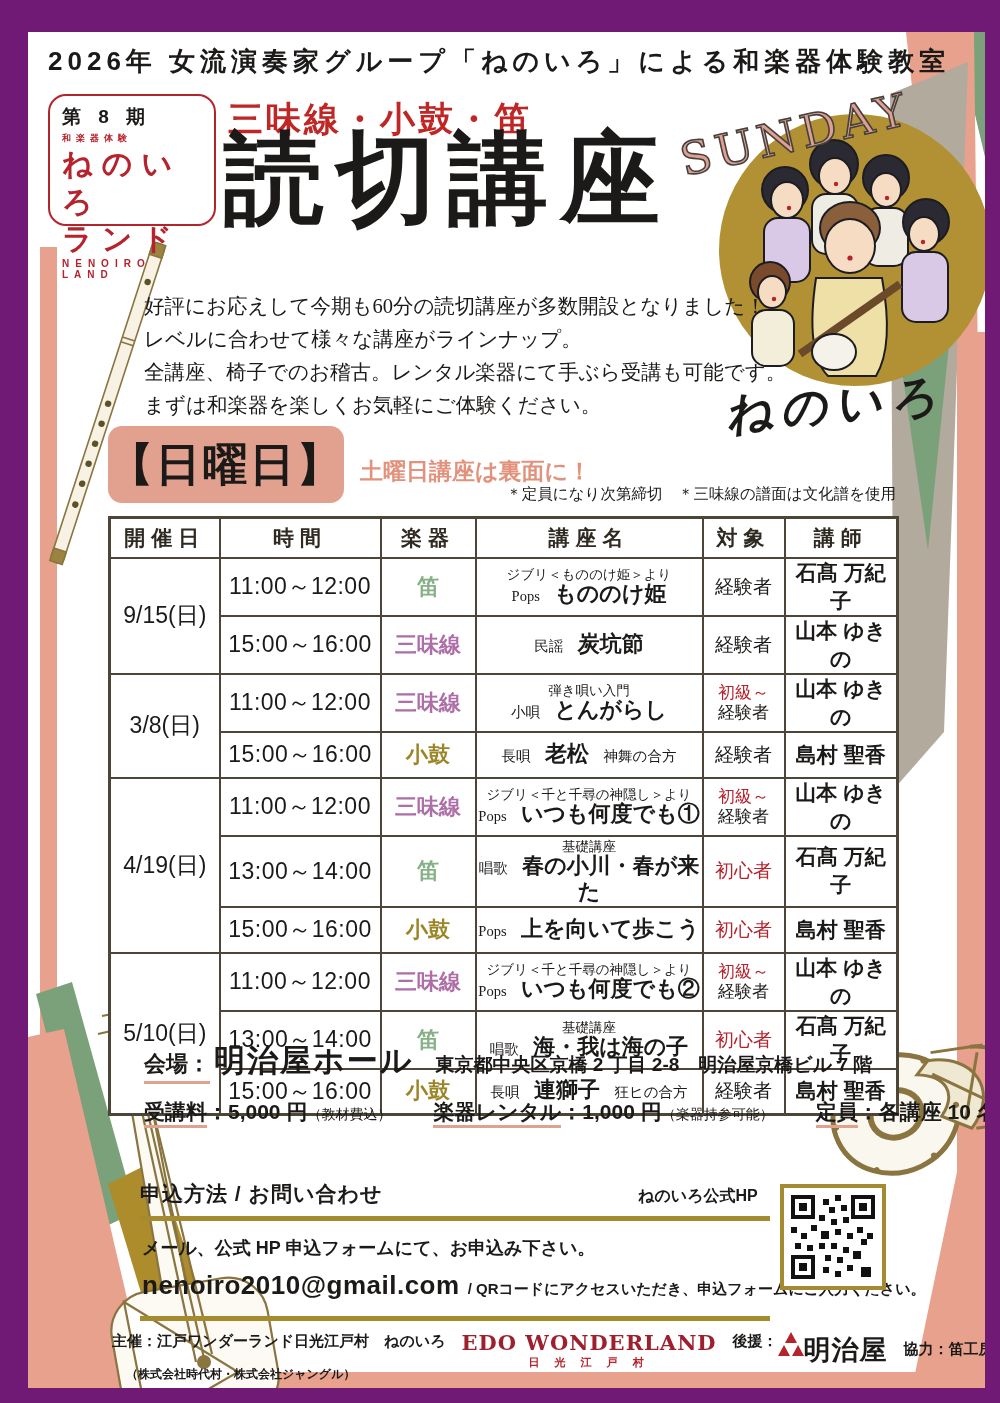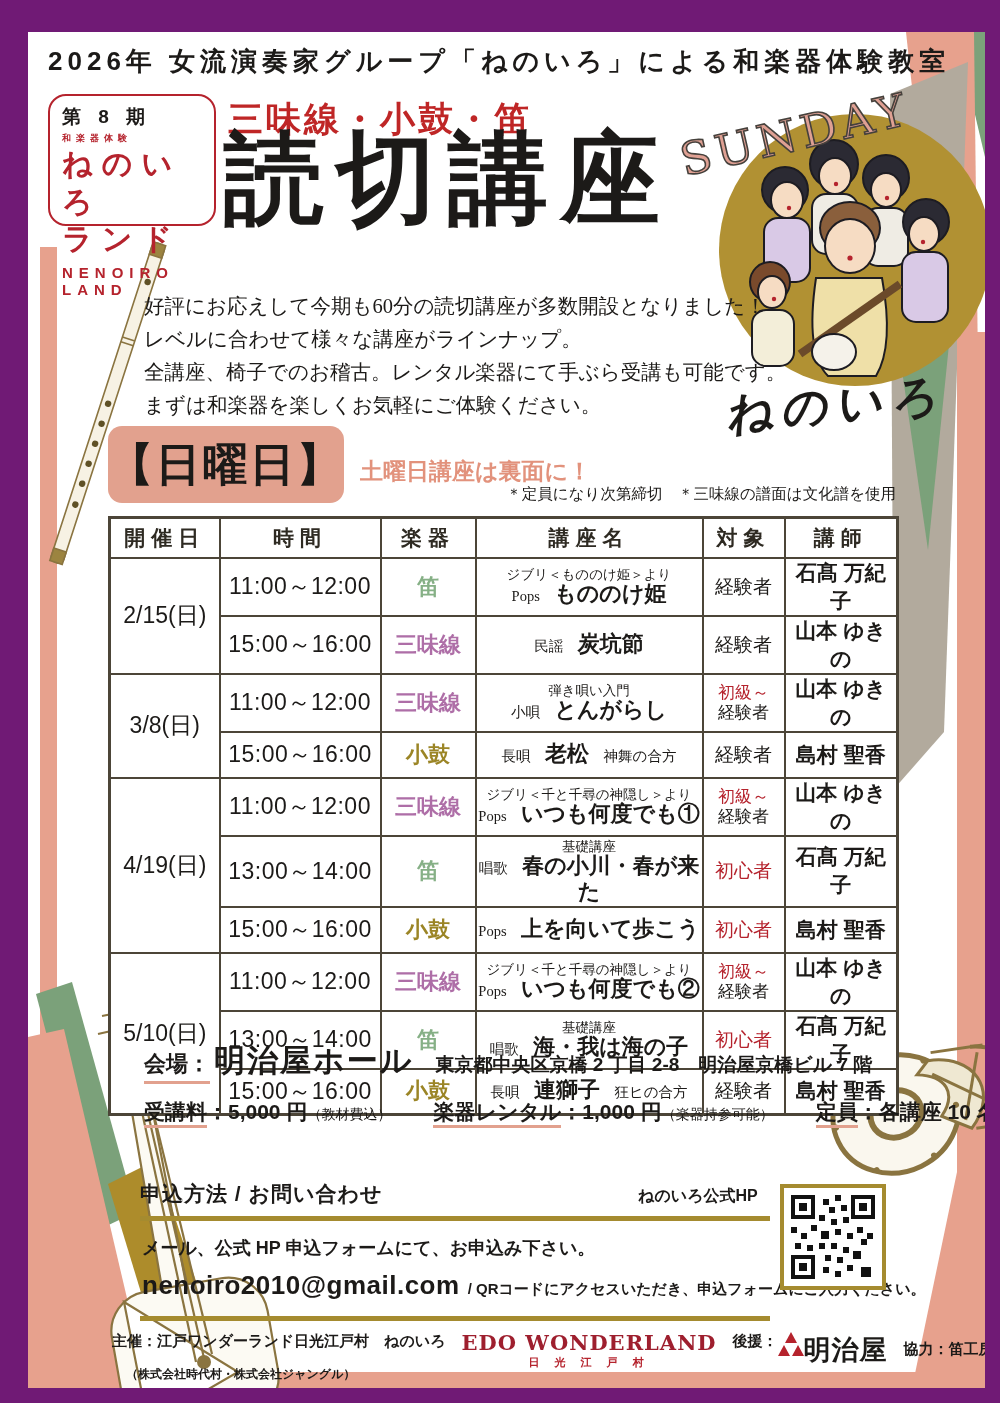--- a/index.html
+++ b/index.html
@@ -7,21 +7,21 @@
          font-family:"Liberation Sans","DejaVu Sans",sans-serif;color:#1c1a18;}
   .poster{position:absolute;left:28px;top:32px;width:957px;height:1356px;background:#ffffff;overflow:hidden;}
   .abs{position:absolute;}
   .mincho{font-family:"Liberation Serif","DejaVu Serif",serif;}
   
   .banner{font-size:26px;font-weight:bold;letter-spacing:5px;white-space:nowrap;}
   .logo-box{border:2.5px solid #b5232d;border-radius:18px;color:#b5232d;text-align:left;padding:8px 12px;box-sizing:border-box;}
   .logo-term{font-size:19px;font-weight:bold;letter-spacing:6px;color:#1c1a18;}
   .logo-sub{font-size:9px;font-weight:bold;letter-spacing:5px;color:#b5232d;margin-top:2px;}
   .logo-name{font-size:30px;font-weight:bold;letter-spacing:9px;line-height:1.25;}
-  .logo-romaji{font-size:15px;font-weight:bold;letter-spacing:6px;margin-top:6px;color:#b5232d;}
+  .logo-romaji{font-size:10px;font-weight:bold;letter-spacing:6px;color:#b5232d;}
   .instr-title{font-size:35px;font-weight:900;letter-spacing:3px;color:#bf2626;white-space:nowrap;}
   .main-title{font-size:100px;font-weight:900;letter-spacing:12px;line-height:1;white-space:nowrap;}
   .sunday{font-family:"DejaVu Serif","Liberation Serif",serif;font-size:45px;letter-spacing:5px;
           color:#dfa093;-webkit-text-stroke:1.6px #46413c;transform:rotate(-13deg);white-space:nowrap;}
   .noiro-script{font-family:"DejaVu Serif","Liberation Serif",serif;font-weight:900;font-size:46px;
           letter-spacing:8px;transform:rotate(-5deg) skewX(-10deg);white-space:nowrap;}
   .intro{font-size:20.5px;line-height:33px;white-space:nowrap;}
   .day-badge{background:#e2a18e;border-radius:14px;display:flex;align-items:center;justify-content:center;
           font-size:45px;font-weight:900;letter-spacing:2px;}
   .back-note{color:#e2927c;font-size:23px;font-weight:900;white-space:nowrap;}
@@ -234,21 +234,21 @@
             <th class="hcell">開催日</th>
             <th class="hcell">時間</th>
             <th class="hcell">楽器</th>
             <th class="hcell">講座名</th>
             <th class="hcell">対象</th>
             <th class="hcell">講師</th>
           </tr>
         </thead>
       <tbody>
           <tr class="drow">
-            <td class="c-date" rowspan="2">2/15(日)</td>
+            <td class="c-date" rowspan="2">9/15(日)</td>
             <td class="c-time">11:00～12:00</td>
             <td class="c-inst" style="color: rgb(134, 176, 134);">笛</td>
             <td class="c-course">
               <span class="crs-top">ジブリ＜もののけ姫＞より</span>
               <span class="crs-line"><span class="crs-small">Pops　</span><span class="crs-main">もののけ姫</span></span>
             </td>
             <td class="c-level">
               <span class="lv">経験者</span>
             </td>
             <td class="c-teacher">石髙 万紀子</td>

